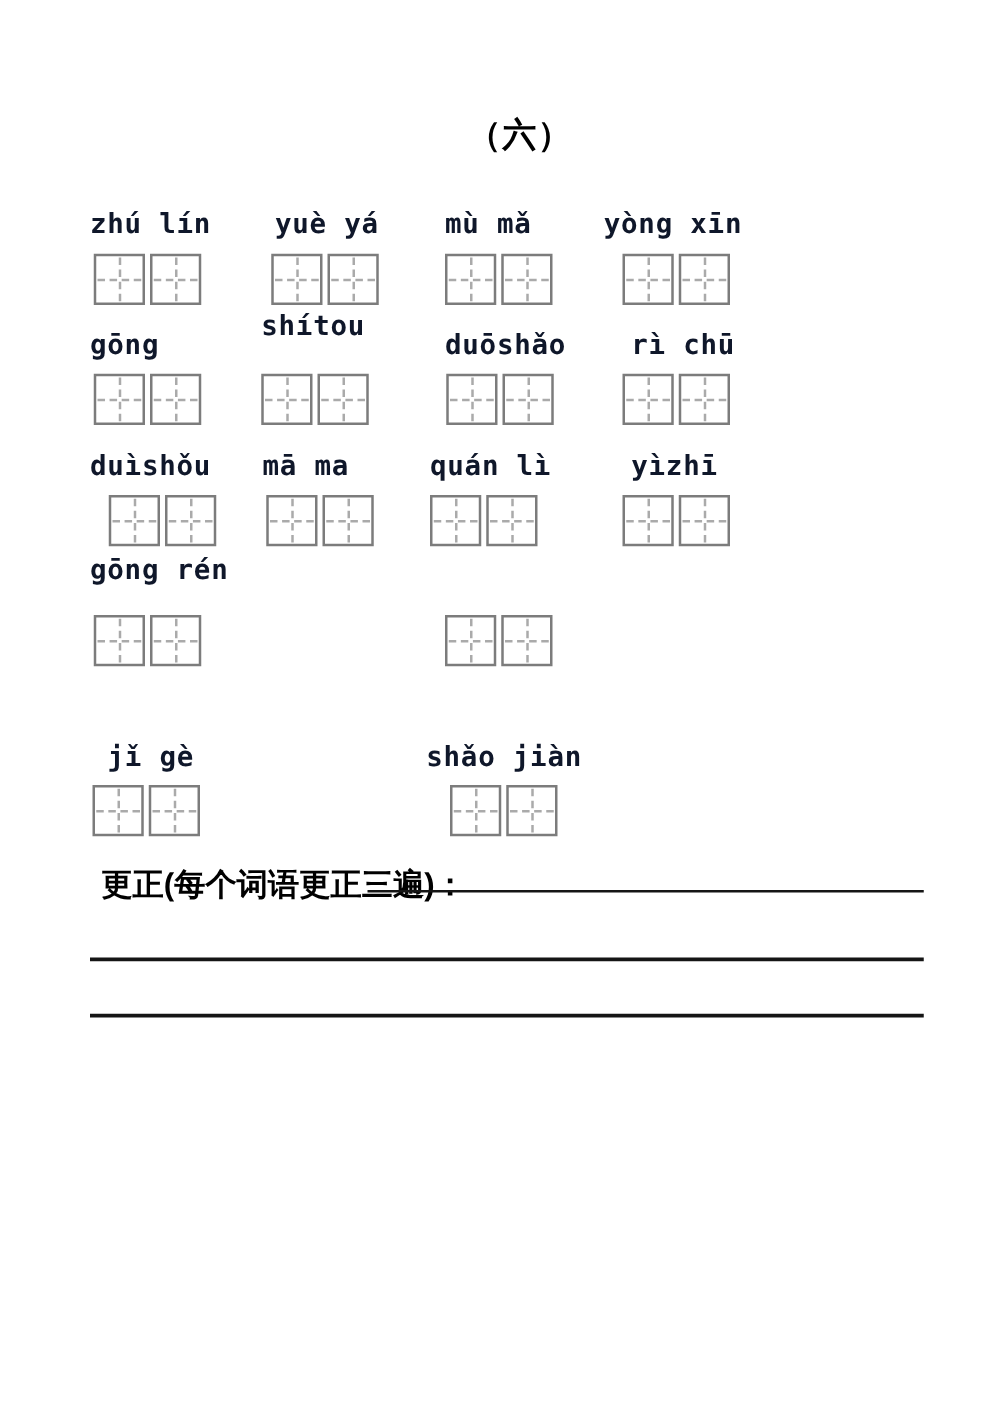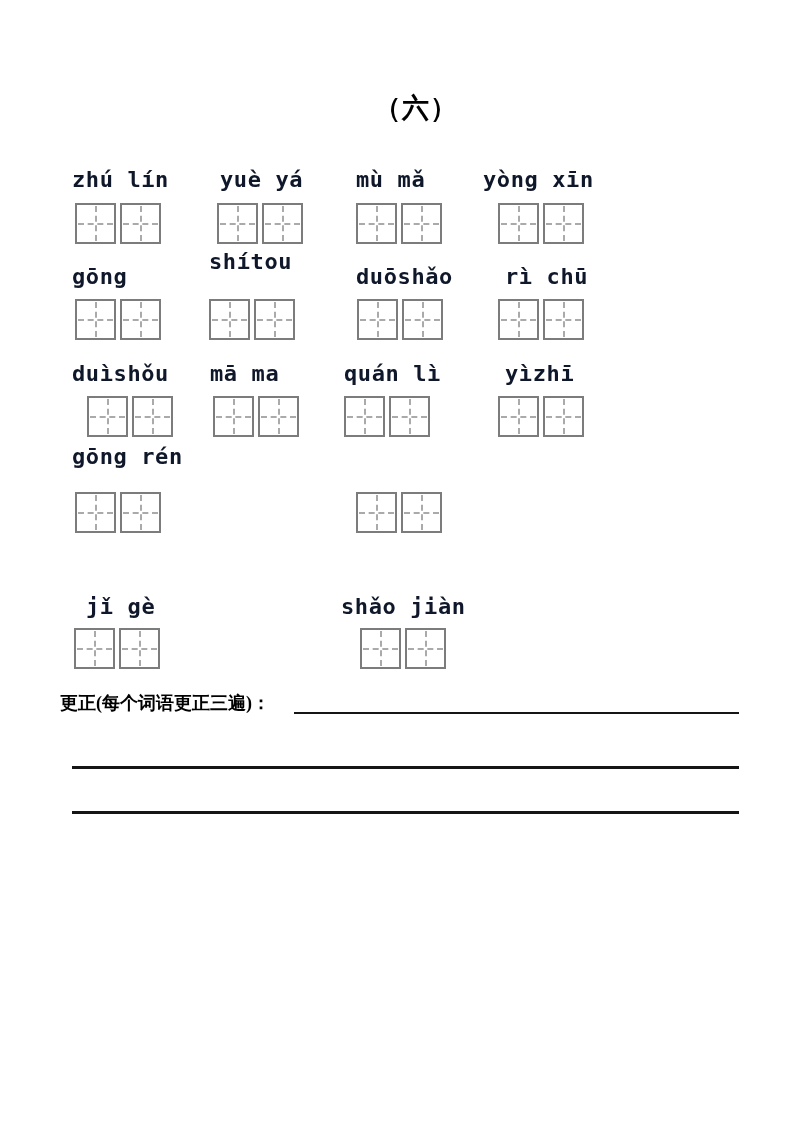--- a/index.html
+++ b/index.html
@@ -55,24 +55,24 @@
   }
   .wbox::after {
     content: "";
     position: absolute;
     top: 1px; bottom: 1px; left: 50%;
     margin-left: -1px;
     border-left: 2px dashed #aaaaaa;
   }
   .correction-label {
     position: absolute;
-    left: 60px;
+    left: 81px;
     top: 691px;
-    font-family: Liberation Serif, serif;
-    font-size: 18px;
+    font-family: Liberation Sans, sans-serif;
+    font-size: 25px;
     font-weight: bold;
     white-space: pre;
   }
   .correction-underline {
     position: absolute;
     left: 294px;
     top: 712px;
     width: 445px;
     height: 2px;
     background: #151515;

